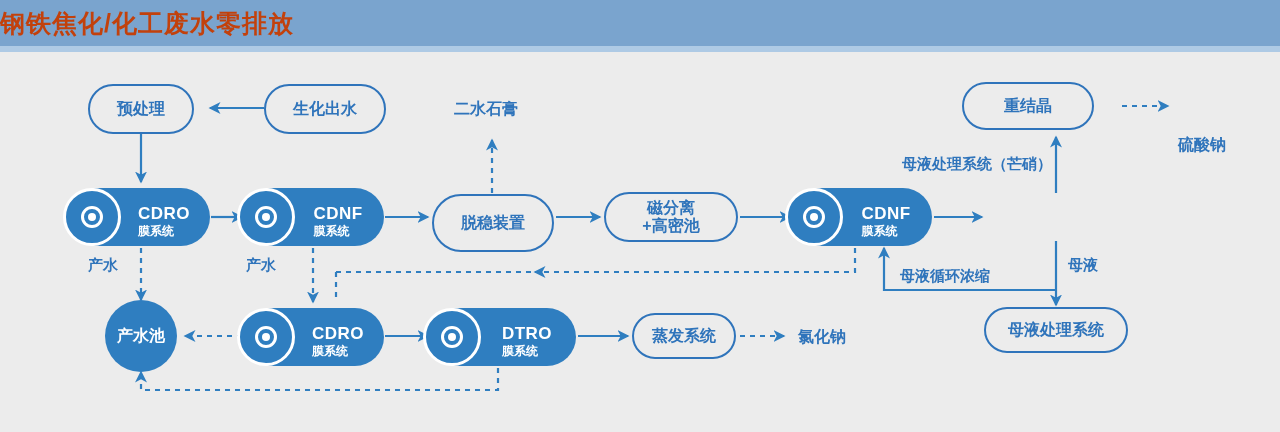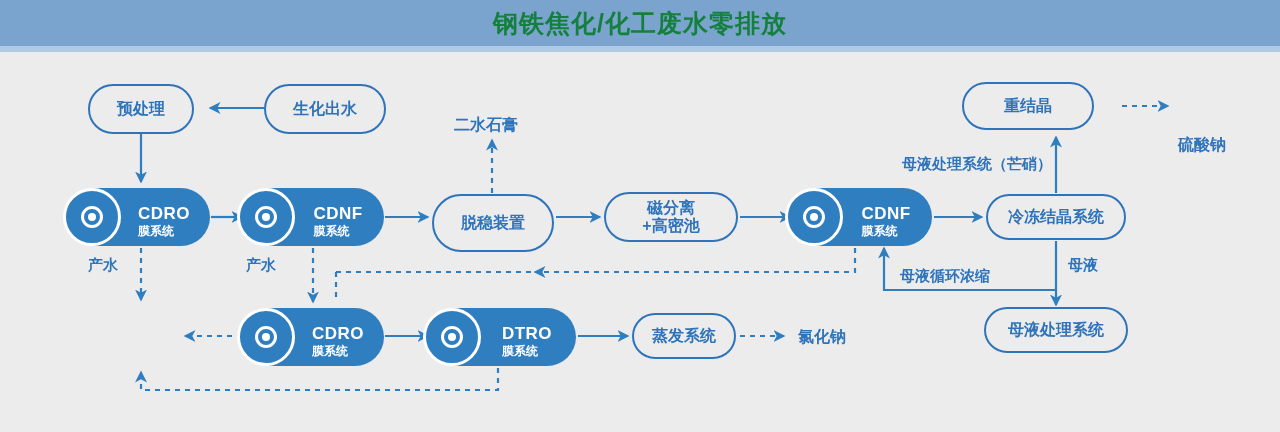--- a/index.html
+++ b/index.html
@@ -15,22 +15,22 @@
   .header{
     position:absolute;left:0;top:0;width:1280px;height:46px;
     background:#7aa4ce;
   }
   .header-strip{
     position:absolute;left:0;top:46px;width:1280px;height:6px;
     background:#aecae5;
   }
   .header-title{
     position:absolute;left:0;top:0;width:1280px;height:46px;
-    line-height:46px;text-align:center;
-    color:#15803d;font-size:25px;font-weight:bold;letter-spacing:1px;
+    line-height:46px;text-align:left;
+    color:#c2410c;font-size:25px;font-weight:bold;letter-spacing:1px;
   }
 
   
   #wires{position:absolute;left:0;top:0;width:1280px;height:432px;}
 
   
   .node{position:absolute;box-sizing:border-box;display:flex;
         align-items:center;justify-content:center;text-align:left;}
 
   
@@ -198,24 +198,24 @@
       <span class="r2">
           <span class="r3"></span>
         </span>
     </span>
     <span>
       <span class="m-txt m-en">CDNF</span>
       <span class="m-txt m-cn">膜系统</span>
     </span>
   </div>
 
-  <div class="node pill" style="left:986px;top:194px;width:140px;height:46px;">
-    <span>冷冻结晶系统</span>
-  </div>
-
+
+  <div class="node circle" style="left:105px;top:300px;width:72px;height:72px;">
+    <span>产水池</span>
+  </div>
 
   <div class="node membrane" style="left:246px;top:308px;width:138px;height:58px;">
     <span class="ring-icon">
       <span class="r2">
           <span class="r3"></span>
         </span>
     </span>
     <span>
       <span class="m-txt m-en">CDRO</span>
       <span class="m-txt m-cn">膜系统</span>
@@ -235,21 +235,21 @@
   </div>
 
   <div class="node pill" style="left:984px;top:307px;width:144px;height:46px;">
     <span>母液处理系统</span>
   </div>
 
   <div class="node pill" style="left:632px;top:313px;width:104px;height:46px;">
     <span>蒸发系统</span>
   </div>
 
-  <div class="label big" style="left:454px;top:99px;margin-top:16px;">二水石膏</div>
+  <div class="label big" style="left:454px;top:99px;">二水石膏</div>
 
   <div class="label big" style="left:1178px;top:96px;margin-top:39px;">硫酸钠</div>
 
   <div class="label" style="left:902px;top:155px;">母液处理系统（芒硝）</div>
 
   <div class="label" style="left:1068px;top:256px;">母液</div>
 
   <div class="label" style="left:900px;top:267px;">母液循环浓缩</div>
 
   <div class="label" style="left:88px;top:256px;">产水</div>

